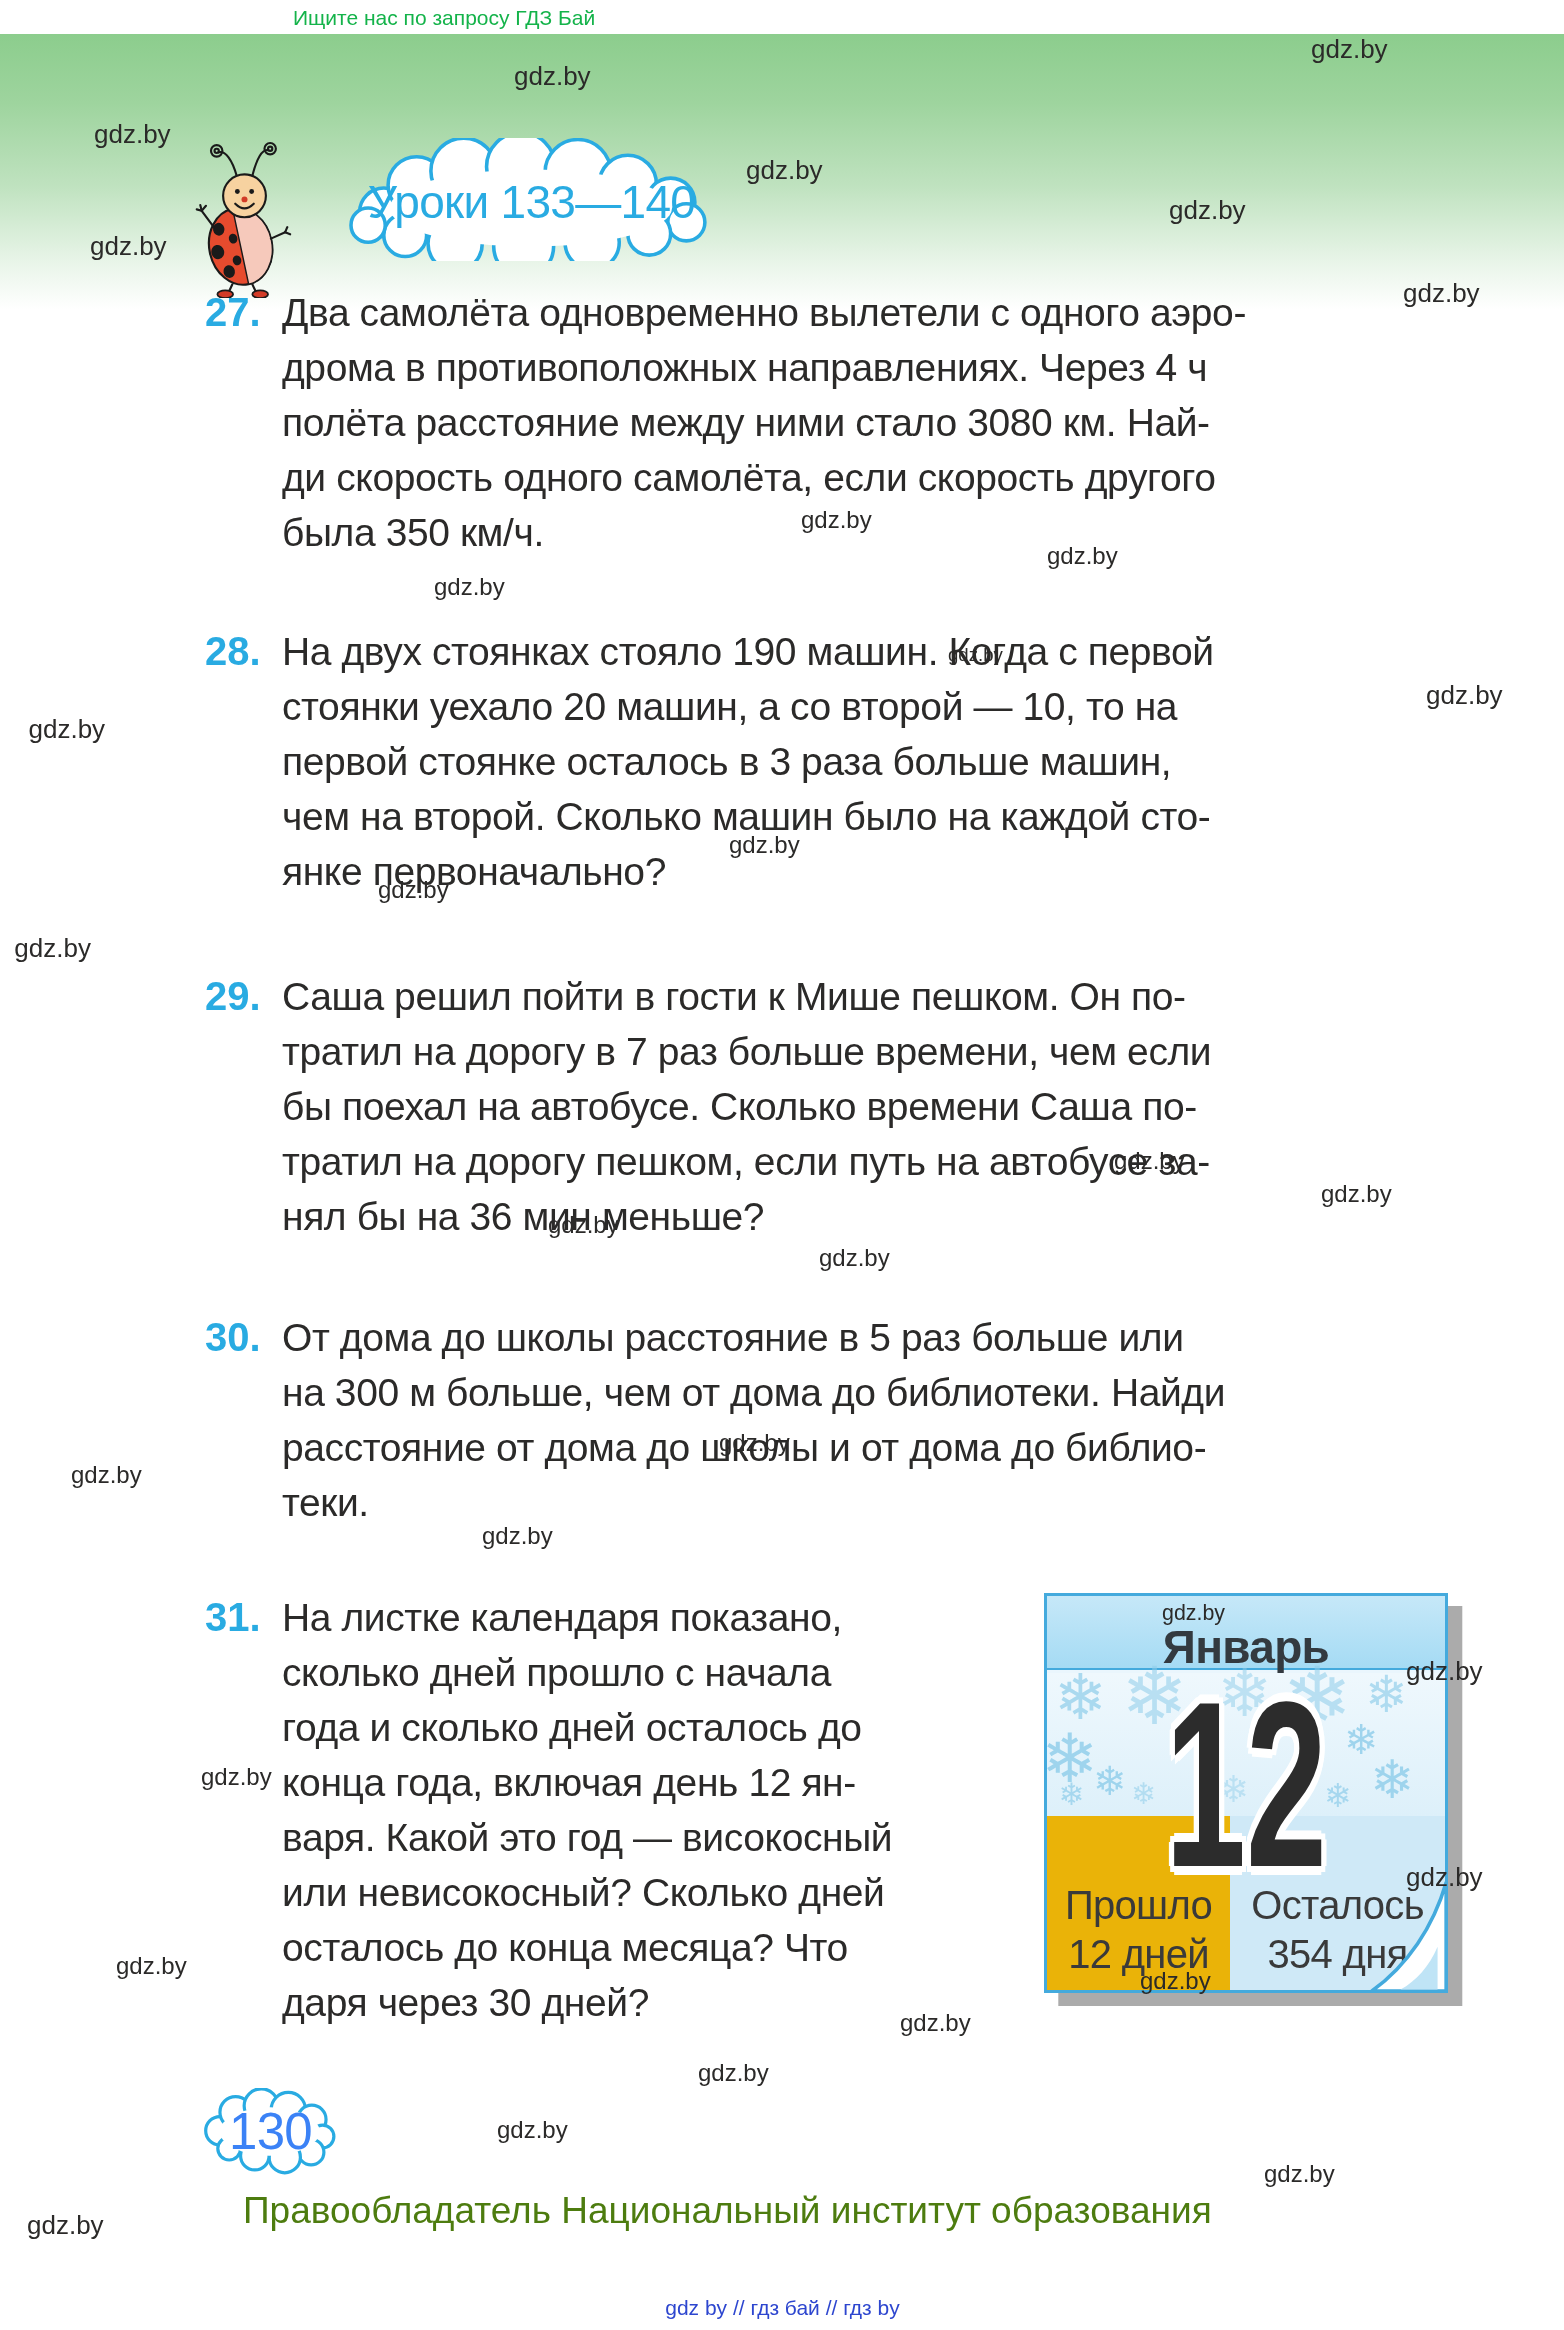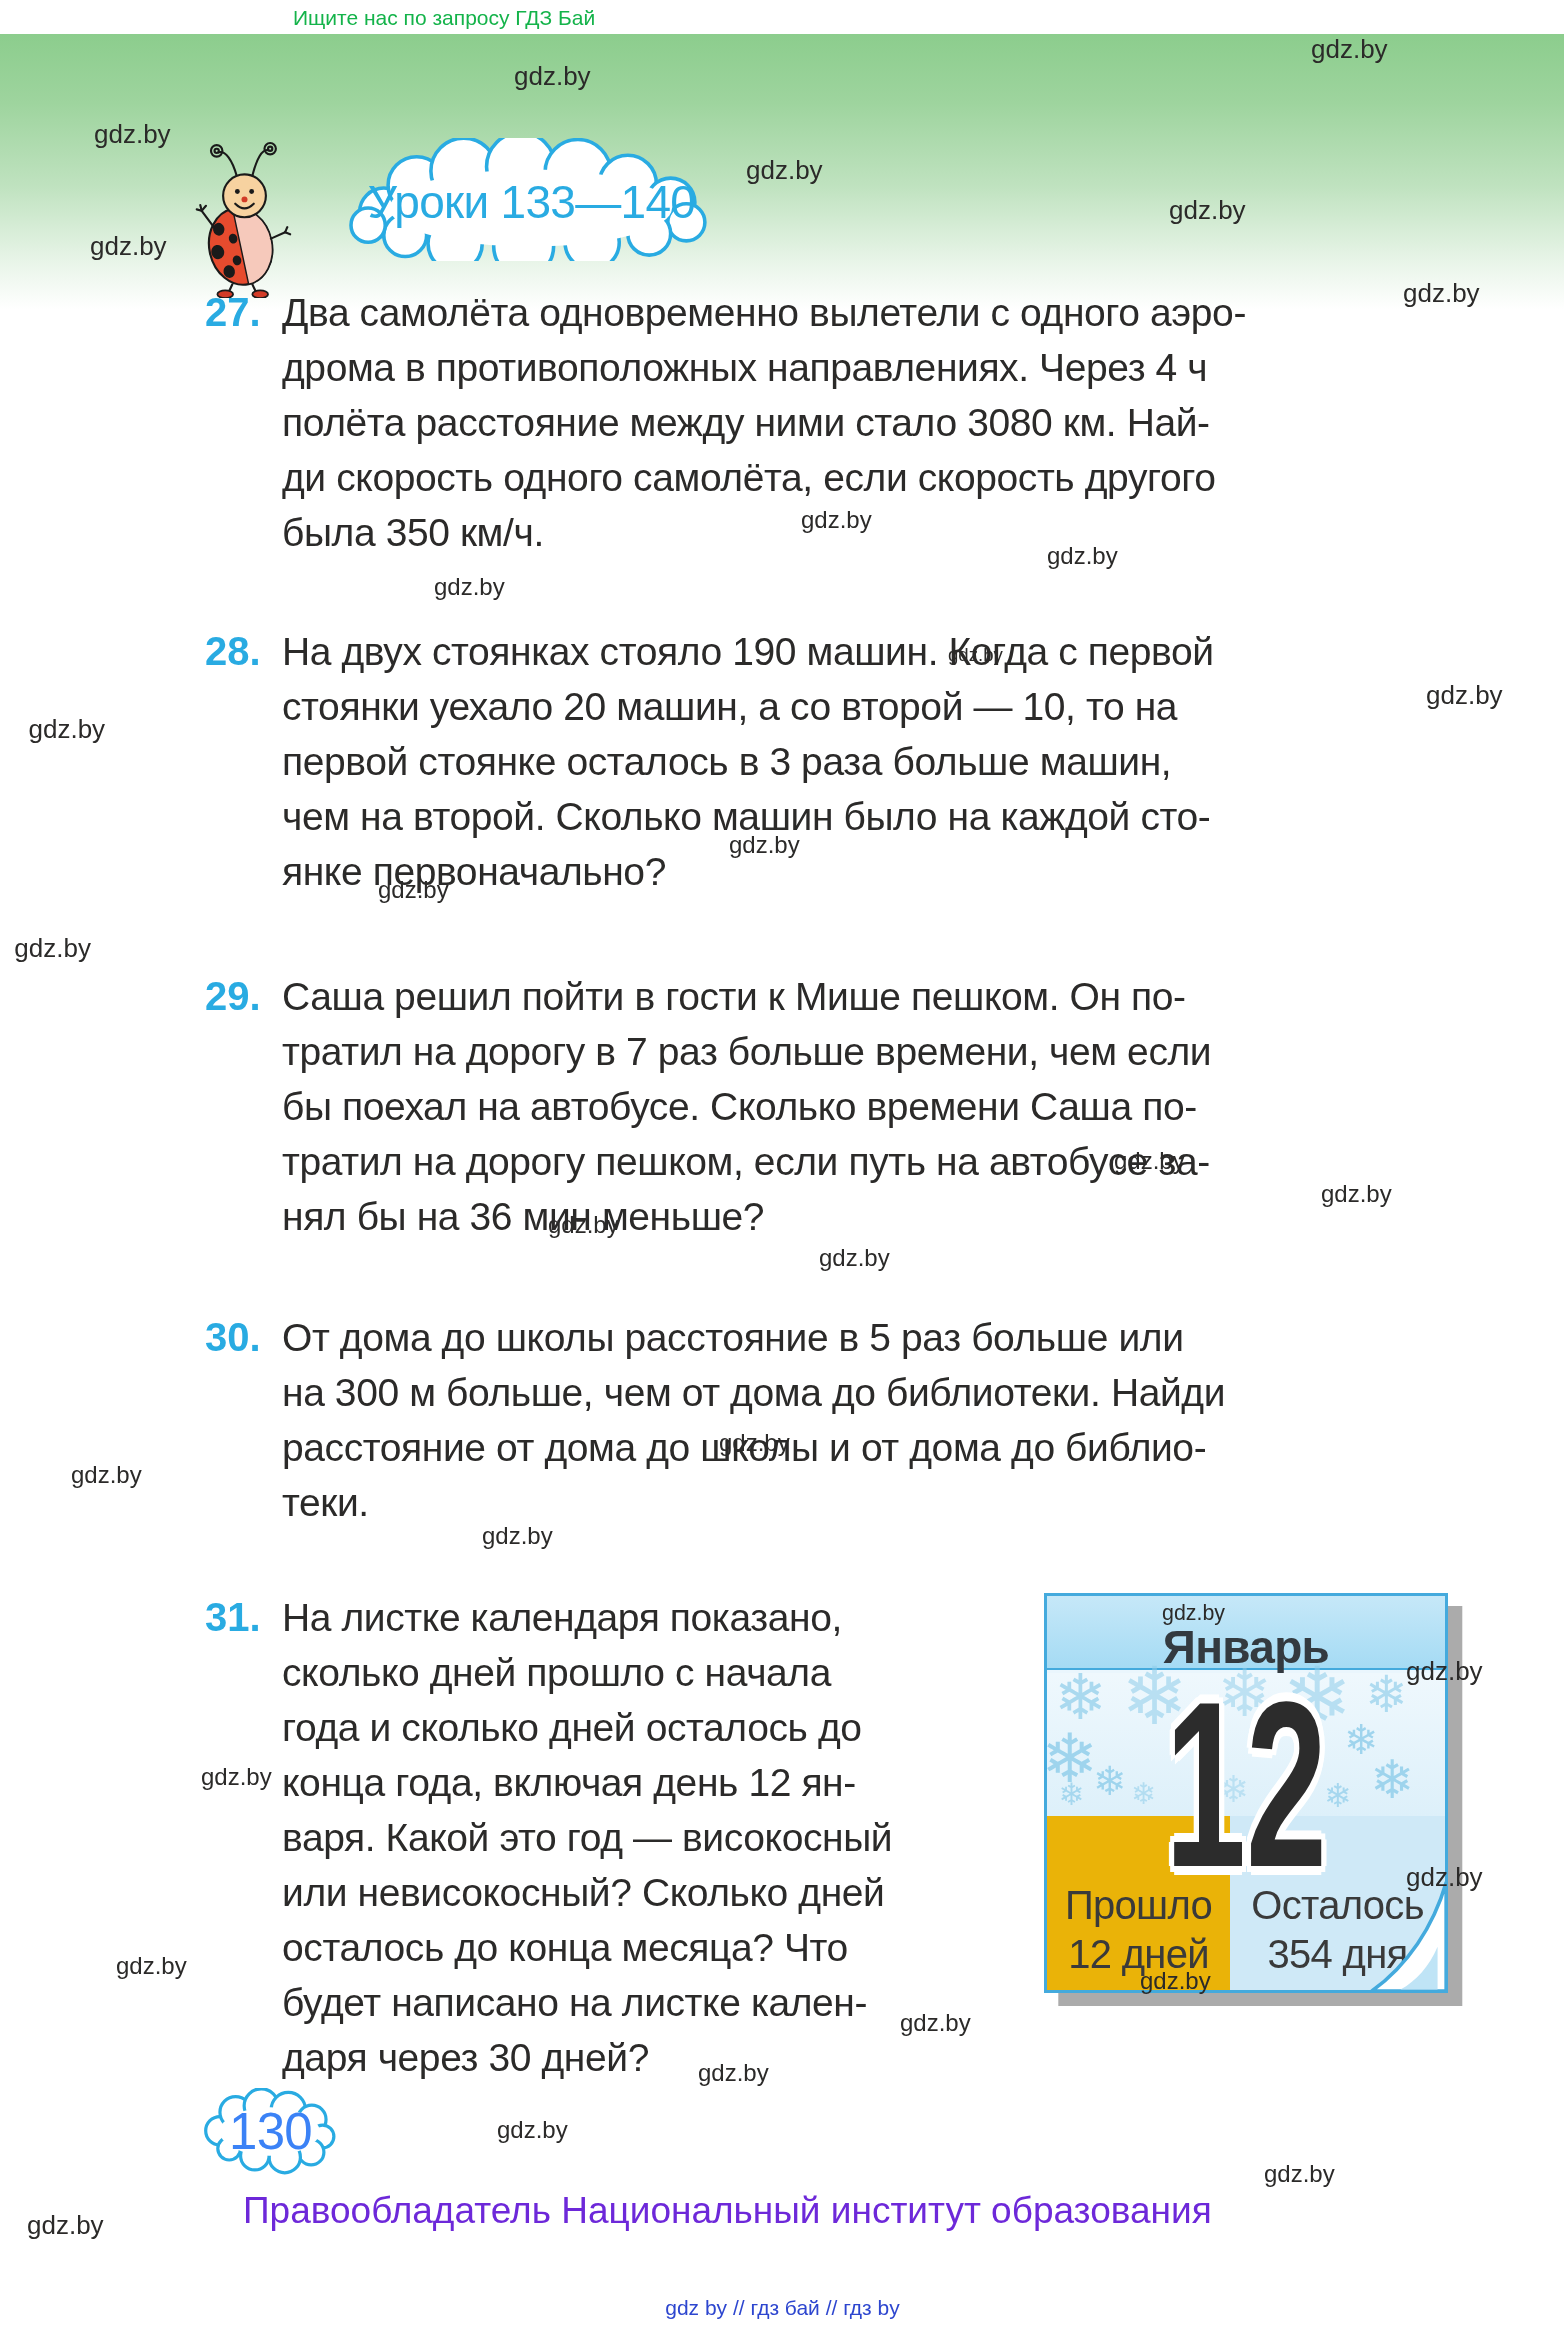--- a/index.html
+++ b/index.html
@@ -70,21 +70,21 @@
   .cal-cell.right{flex:1; background:#cfe9f7;}
   .cal-curl{position:absolute; right:-3.6px; bottom:-3.6px; z-index:4;}
   
   .page-cloud{position:absolute; left:200px; top:2088px; width:141px; height:87px;}
   .page-cloud .num{
     position:absolute; left:0; top:0; width:100%; height:100%;
     display:flex; align-items:center; justify-content:center;
     font-size:51px; color:#3b82f6; letter-spacing:-0.7px;
   }
   .copyright{
-    position:absolute; left:243px; top:2190px; font-size:37px; color:#6d28d9;
+    position:absolute; left:243px; top:2190px; font-size:37px; color:#4d7c0f;
     white-space:nowrap; letter-spacing:0px;
   }
   .footer-links{
     position:absolute; left:50%; transform:translateX(-50%); top:2296px;
     font-size:21px; color:#2d46cf; white-space:nowrap;
   }
   
   .wm{position:absolute; color:#2b2a29; white-space:nowrap; z-index:20; line-height:1;}
 </style>
 </head>
@@ -200,21 +200,20 @@
       <section class="problem" style="top: 1590px;">
         <span class="pnum">31.</span>
         <div class="plines">
           <div class="pline">На листке календаря показано,</div>
           <div class="pline">сколько дней прошло с начала</div>
           <div class="pline">года и сколько дней осталось до</div>
           <div class="pline">конца года, включая день 12 ян-</div>
           <div class="pline">варя. Какой это год — високосный</div>
           <div class="pline">или невисокосный? Сколько дней</div>
           <div class="pline">осталось до конца месяца? Что</div>
-          <div class="pline">будет написано на листке кален-</div>
           <div class="pline">даря через 30 дней?</div>
         </div>
       </section>
     </div>
 
   <div class="calendar">
     <div class="cal-head">
       <div class="cal-month">Январь</div>
     </div>
     <div class="cal-mid" id="cal-mid">

